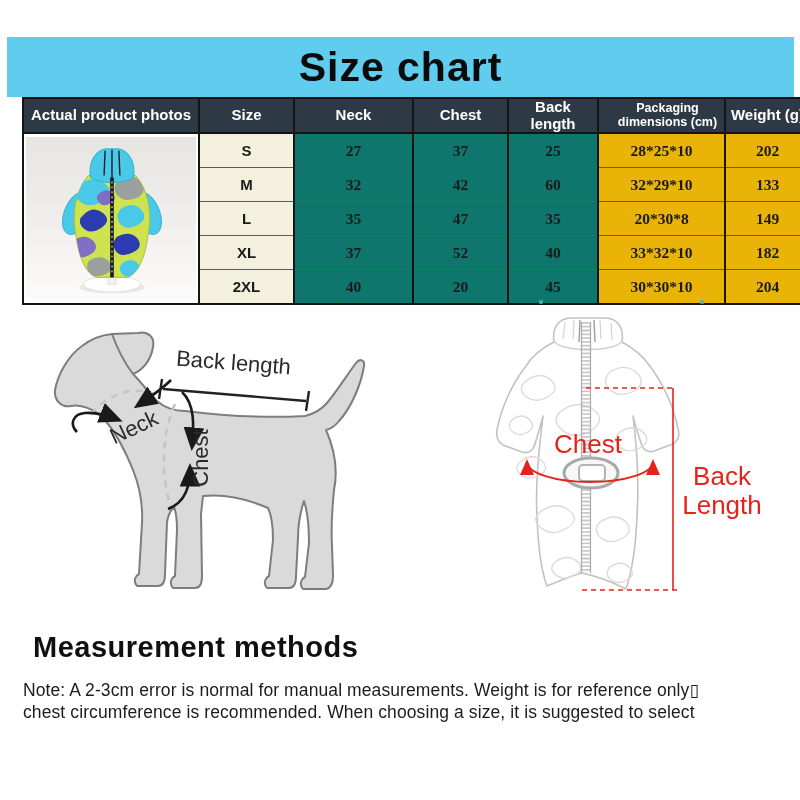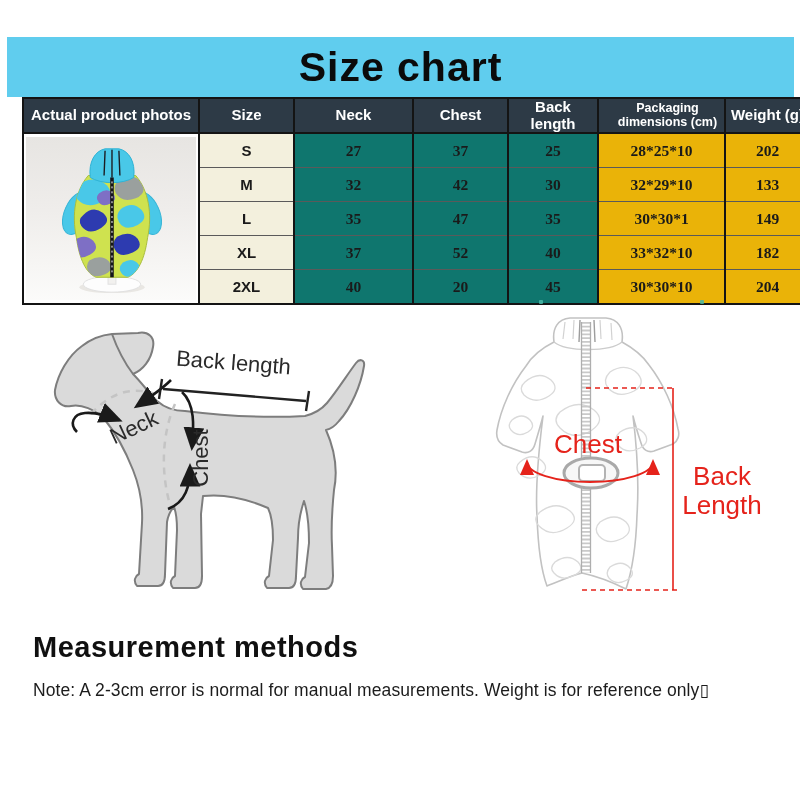--- a/index.html
+++ b/index.html
@@ -38,21 +38,21 @@
     width:100%;height:163px;
     background:linear-gradient(180deg,#e7e5e2 0%,#efedeb 45%,#f7f6f4 80%,#fbfbfa 100%);
     display:flex;align-items:flex-end;justify-content:center;
   }
   .diagram{position:absolute;}
   .dot{position:absolute;width:4px;height:4px;background:#4ab9a8;border-radius:1px;opacity:.85;}
   .measure-heading{
     position:absolute;left:33px;top:631px;font-size:29px;font-weight:600;color:#101010;letter-spacing:.5px;
   }
   .note{
-    position:absolute;left:33px;top:679px;font-size:17.5px;line-height:1.28;color:#1c1c1c;letter-spacing:.1px;
+    position:absolute;left:23px;top:679px;font-size:17.5px;line-height:1.28;color:#1c1c1c;letter-spacing:.1px;
   }
   svg text{font-family:"Liberation Sans","DejaVu Sans",sans-serif;}
 </style>
 </head>
 <body>
 
 <div class="banner">
   <h1>Size chart</h1>
 </div>
 
@@ -119,30 +119,30 @@
     <td class="num">27</td>
     <td class="num">37</td>
     <td class="num">25</td>
     <td class="num cream">28*25*10</td>
     <td class="num cream">202</td>
   </tr>
   <tr>
     <td class="size-cell">M</td>
     <td class="num">32</td>
     <td class="num">42</td>
-    <td class="num">30</td>
+    <td class="num">60</td>
     <td class="num cream">32*29*10</td>
     <td class="num cream">133</td>
   </tr>
   <tr>
     <td class="size-cell">L</td>
     <td class="num">35</td>
     <td class="num">47</td>
     <td class="num">35</td>
-    <td class="num cream">30*30*1</td>
+    <td class="num cream">20*30*8</td>
     <td class="num cream">149</td>
   </tr>
   <tr>
     <td class="size-cell">XL</td>
     <td class="num">37</td>
     <td class="num">52</td>
     <td class="num">40</td>
     <td class="num cream">33*32*10</td>
     <td class="num cream">182</td>
   </tr>
@@ -246,13 +246,14 @@
   <line x1="116" y1="76" x2="203" y2="76" stroke="#e5231b" stroke-width="1.6" stroke-dasharray="5 4"></line>
   <line x1="112" y1="278" x2="211" y2="278" stroke="#e5231b" stroke-width="1.6" stroke-dasharray="5 4"></line>
   <text x="118" y="141" text-anchor="middle" font-size="26" fill="#e5231b">Chest</text>
   <text x="252" y="173" text-anchor="middle" font-size="26" fill="#e5231b">Back</text>
   <text x="252" y="202" text-anchor="middle" font-size="26" fill="#e5231b">Length</text>
 </svg>
 
 <div class="measure-heading">Measurement methods</div>
 <div class="note">
   <div>Note: A 2-3cm error is normal for manual measurements. Weight is for reference only▯</div>
+  <div>chest circumference is recommended. When choosing a size, it is suggested to select</div>
 </div>
 
 </body></html>

